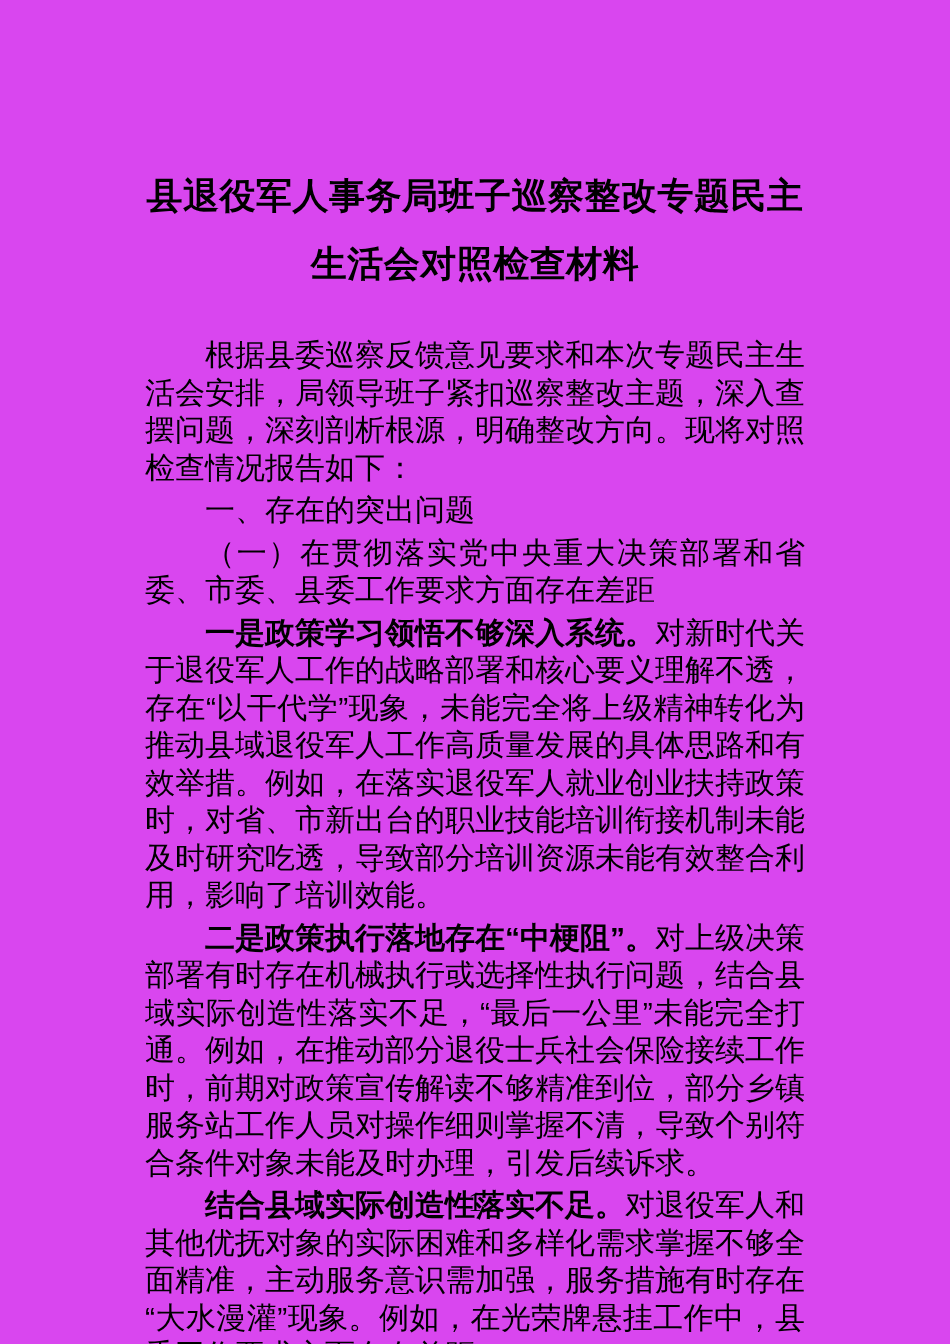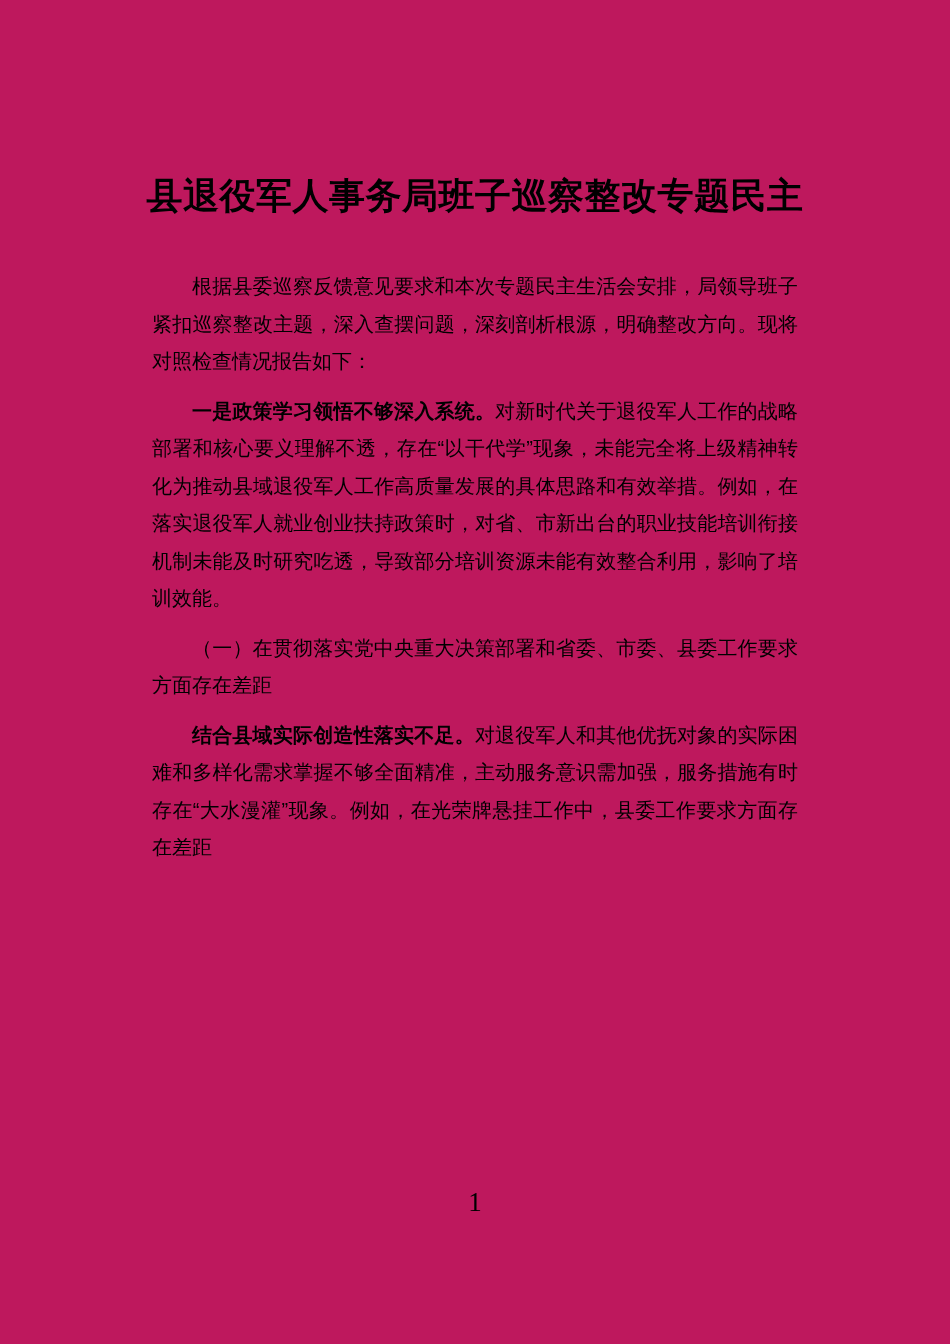--- a/index.html
+++ b/index.html
@@ -4,21 +4,21 @@
 <style>
   html, body {
     margin: 0;
     padding: 0;
     background: #ffffff;
   }
   .page {
     position: relative;
     width: 950px;
     height: 1344px;
-    background: #be185d;
+    background: #d946ef;
     color: #000000;
     overflow: hidden;
     font-family: "Liberation Sans", "DejaVu Sans", sans-serif;
   }
   .content {
     position: absolute;
     top: 162px;
     left: 140px;
     width: 670px;
   }
@@ -27,22 +27,22 @@
     font-size: 36px;
     line-height: 68px;
     font-weight: bold;
     text-align: center;
     letter-spacing: 0.5px;
   }
   .doc-title .title-line {
     display: block;
   }
   .body-para {
-    margin: 12px;
-    font-size: 20px;
+    margin: 5px;
+    font-size: 30px;
     line-height: 37.5px;
     text-align: justify;
     text-indent: 2em;
     word-break: break-all;
   }
   .body-para b {
     font-weight: bold;
   }
   .page-number {
     position: absolute;
@@ -56,28 +56,31 @@
   }
 </style>
 </head>
 <body>
 
 <div class="page">
   <div class="content">
 
     <h1 class="doc-title">
       <span class="title-line">县退役军人事务局班子巡察整改专题民主</span>
+      <span class="title-line">生活会对照检查材料</span>
     </h1>
 
     <p class="body-para">根据县委巡察反馈意见要求和本次专题民主生活会安排，局领导班子紧扣巡察整改主题，深入查摆问题，深刻剖析根源，明确整改方向。现将对照检查情况报告如下：</p>
 
+    <p class="body-para">一、存在的突出问题</p>
+
+    <p class="body-para">（一）在贯彻落实党中央重大决策部署和省委、市委、县委工作要求方面存在差距</p>
 
     <p class="body-para"><b>一是政策学习领悟不够深入系统。</b><span>对新时代关于退役军人工作的战略部署和核心要义理解不透，存在“以干代学”现象，未能完全将上级精神转化为推动县域退役军人工作高质量发展的具体思路和有效举措。例如，在落实退役军人就业创业扶持政策时，对省、市新出台的职业技能培训衔接机制未能及时研究吃透，导致部分培训资源未能有效整合利用，影响了培训效能。</span></p>
 
-    <p class="body-para">（一）在贯彻落实党中央重大决策部署和省委、市委、县委工作要求方面存在差距</p>
-
+    <p class="body-para"><b>二是政策执行落地存在“中梗阻”。</b><span>对上级决策部署有时存在机械执行或选择性执行问题，结合县域实际创造性落实不足，“最后一公里”未能完全打通。例如，在推动部分退役士兵社会保险接续工作时，前期对政策宣传解读不够精准到位，部分乡镇服务站工作人员对操作细则掌握不清，导致个别符合条件对象未能及时办理，引发后续诉求。</span></p>
 
     <p class="body-para"><b>结合县域实际创造性落实不足。</b><span>对退役军人和其他优抚对象的实际困难和多样化需求掌握不够全面精准，主动服务意识需加强，服务措施有时存在“大水漫灌”现象。例如，在光荣牌悬挂工作中，县委工作要求方面存在差距</span></p>
 
   </div>
 
   <div class="page-number">1</div>
 </div>
 
 </body></html>

